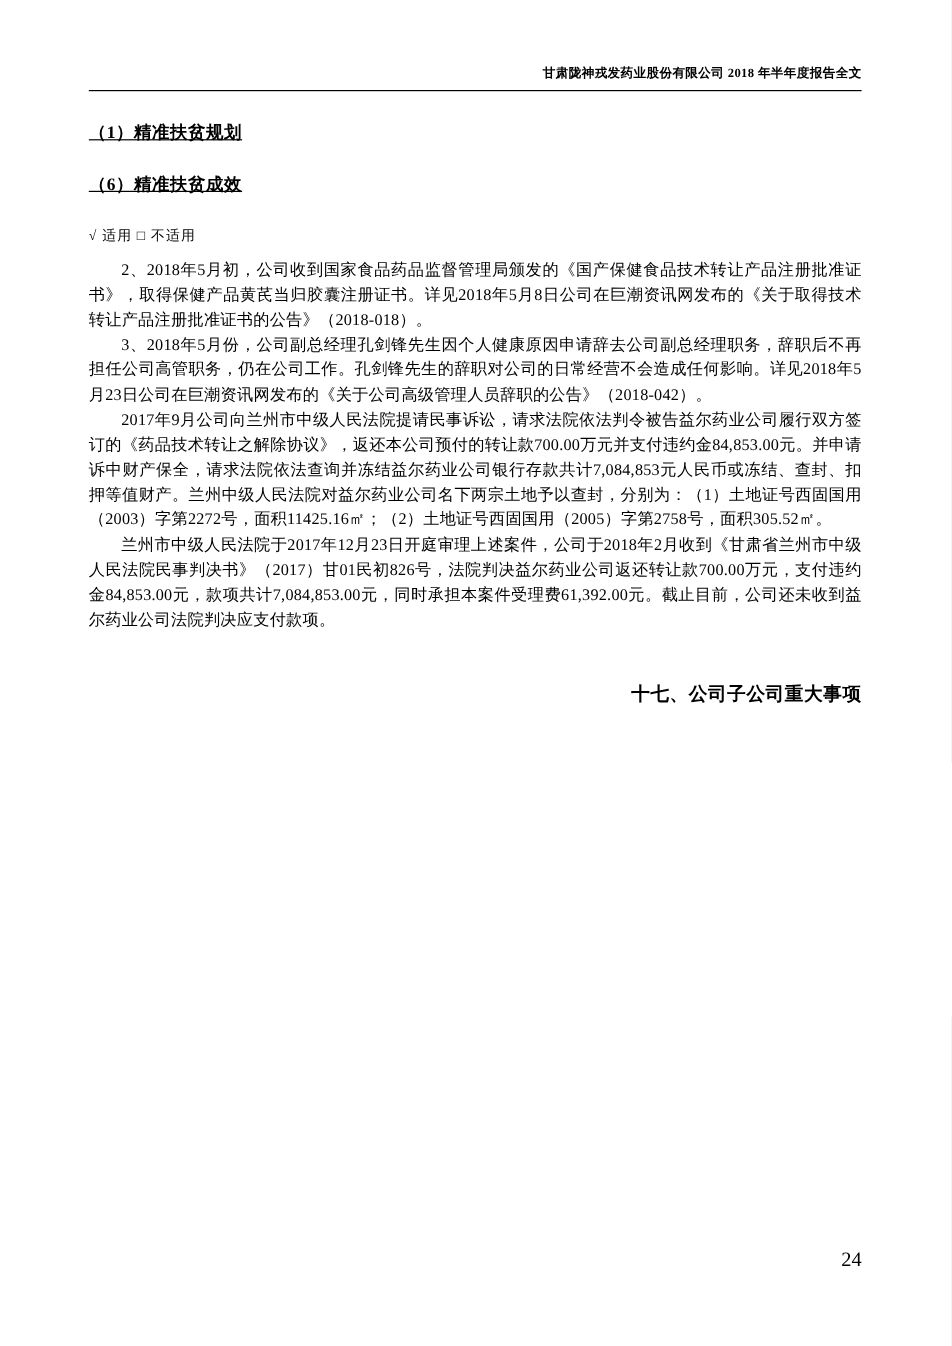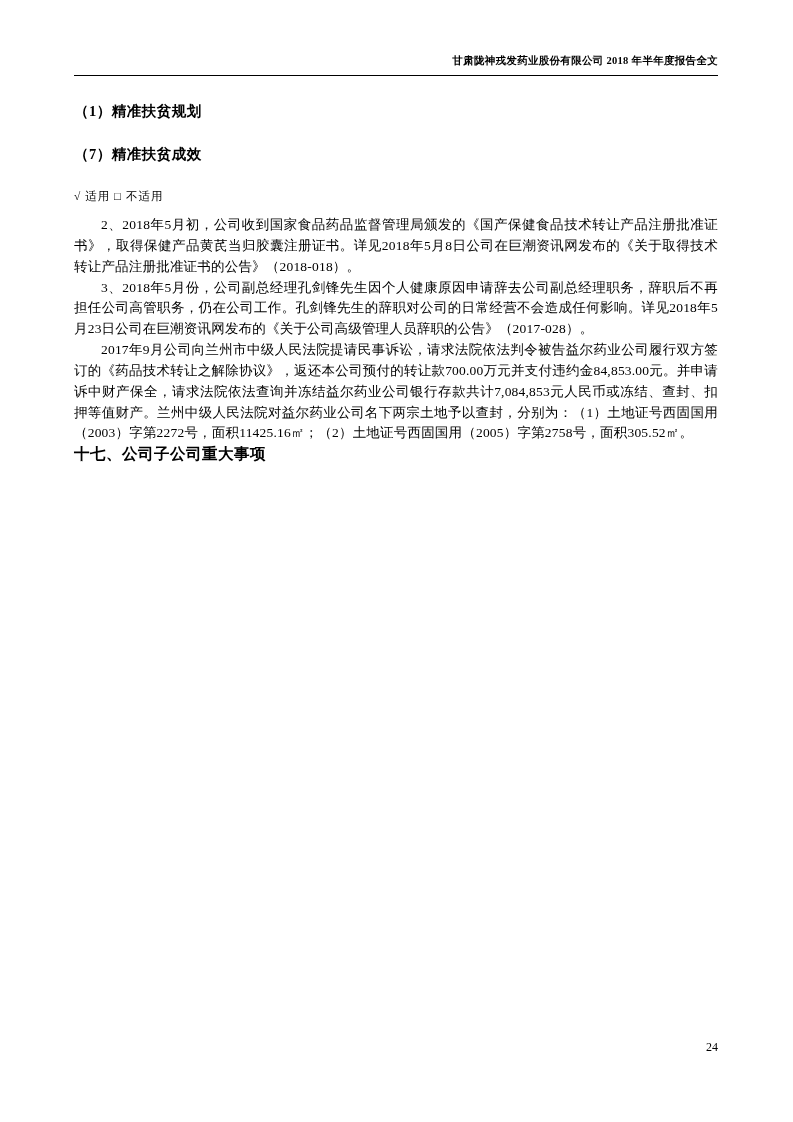--- a/index.html
+++ b/index.html
@@ -27,20 +27,21 @@
     font-weight: 700;
     letter-spacing: 0.3px;
   }
   .poverty-list { margin-top: 28px; }
   .list-item {
     font-size: 14.5px;
     font-weight: 700;
     line-height: 1;
     margin-bottom: 28px;
     letter-spacing: 0.5px;
+    text-decoration: underline;
   }
   .section-heading {
     font-size: 15.5px;
     font-weight: 700;
     margin-top: 8px;
     letter-spacing: 0.5px;
   }
   .applicability {
     font-size: 11.5px;
     margin-top: 20px;
@@ -50,50 +51,53 @@
   .paragraphs p {
     font-size: 13.5px;
     line-height: 1.545;
     text-align: justify;
     text-indent: 2em;
     letter-spacing: 0.2px;
   }
   .section-17-heading {
     font-size: 15.5px;
     font-weight: 700;
+    margin-top: 40px;
     letter-spacing: 0.5px;
+    text-align: right;
   }
   .page-number {
     position: absolute;
     top: 1040px;
     right: 75px;
-    font-size: 12px;
+    font-size: 17px;
   }
 </style>
 </head>
 <body>
 
 <div class="page">
 
   <div class="doc-header">
     <div class="header-title">甘肃陇神戎发药业股份有限公司 2018 年半年度报告全文</div>
   </div>
 
   <div class="poverty-list">
     <div class="list-item">（1）精准扶贫规划</div>
-    <div class="list-item">（7）精准扶贫成效</div>
+    <div class="list-item">（6）精准扶贫成效</div>
   </div>
 
 
   <div class="applicability">√ 适用 □ 不适用</div>
 
   <div class="paragraphs">
     <p>2、2018年5月初，公司收到国家食品药品监督管理局颁发的《国产保健食品技术转让产品注册批准证书》，取得保健产品黄芪当归胶囊注册证书。详见2018年5月8日公司在巨潮资讯网发布的《关于取得技术转让产品注册批准证书的公告》（2018-018）。</p>
-    <p>3、2018年5月份，公司副总经理孔剑锋先生因个人健康原因申请辞去公司副总经理职务，辞职后不再担任公司高管职务，仍在公司工作。孔剑锋先生的辞职对公司的日常经营不会造成任何影响。详见2018年5月23日公司在巨潮资讯网发布的《关于公司高级管理人员辞职的公告》（2017-028）。</p>
+    <p>3、2018年5月份，公司副总经理孔剑锋先生因个人健康原因申请辞去公司副总经理职务，辞职后不再担任公司高管职务，仍在公司工作。孔剑锋先生的辞职对公司的日常经营不会造成任何影响。详见2018年5月23日公司在巨潮资讯网发布的《关于公司高级管理人员辞职的公告》（2018-042）。</p>
     <p>2017年9月公司向兰州市中级人民法院提请民事诉讼，请求法院依法判令被告益尔药业公司履行双方签订的《药品技术转让之解除协议》，返还本公司预付的转让款700.00万元并支付违约金84,853.00元。并申请诉中财产保全，请求法院依法查询并冻结益尔药业公司银行存款共计7,084,853元人民币或冻结、查封、扣押等值财产。兰州中级人民法院对益尔药业公司名下两宗土地予以查封，分别为：（1）土地证号西固国用（2003）字第2272号，面积11425.16㎡；（2）土地证号西固国用（2005）字第2758号，面积305.52㎡。</p>
+    <p>兰州市中级人民法院于2017年12月23日开庭审理上述案件，公司于2018年2月收到《甘肃省兰州市中级人民法院民事判决书》（2017）甘01民初826号，法院判决益尔药业公司返还转让款700.00万元，支付违约金84,853.00元，款项共计7,084,853.00元，同时承担本案件受理费61,392.00元。截止目前，公司还未收到益尔药业公司法院判决应支付款项。</p>
   </div>
 
   <h2 class="section-17-heading">十七、公司子公司重大事项</h2>
 
 
   <div class="page-number">24</div>
 
 </div>
 
 </body></html>

